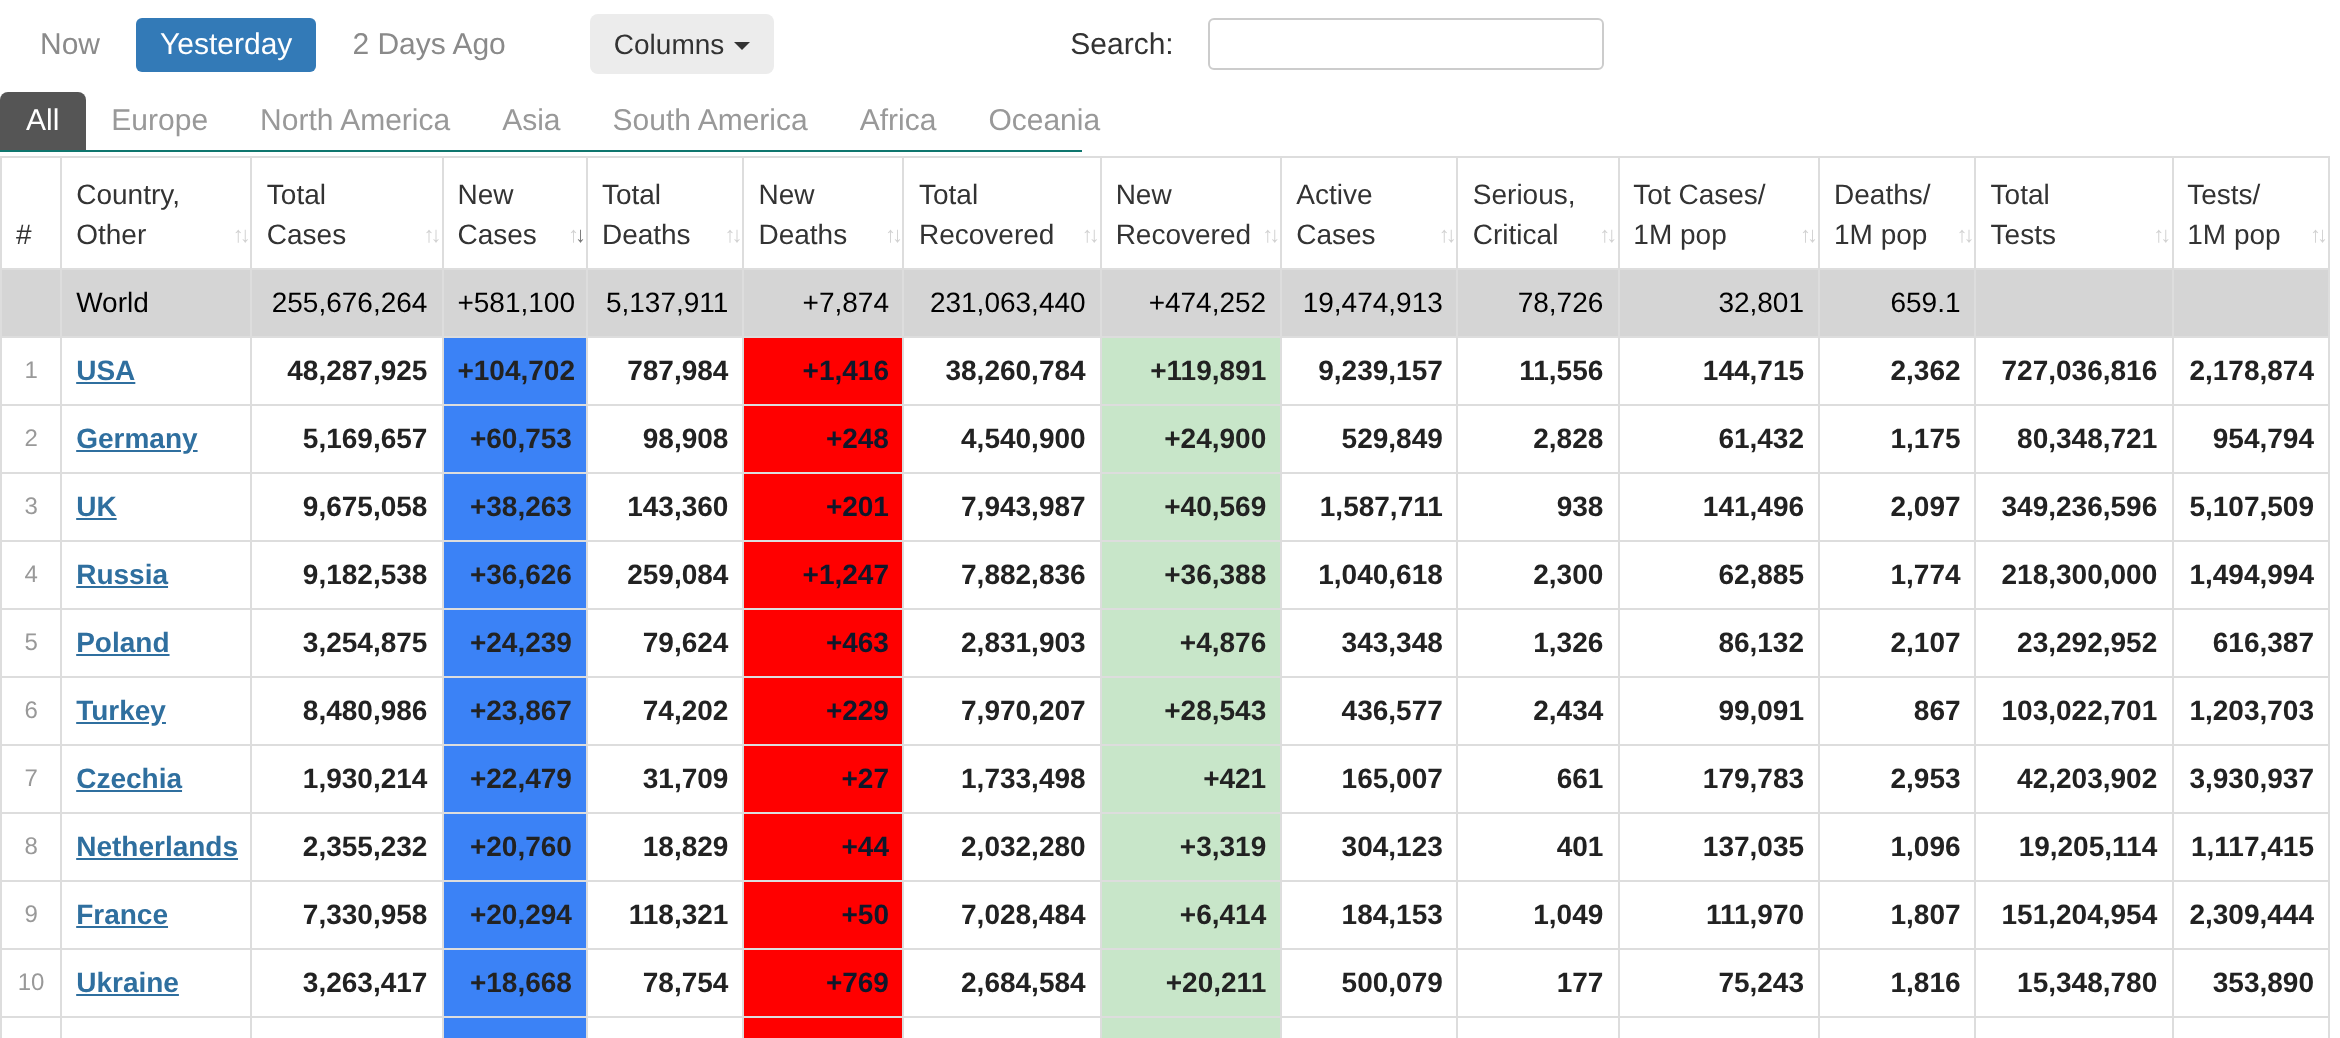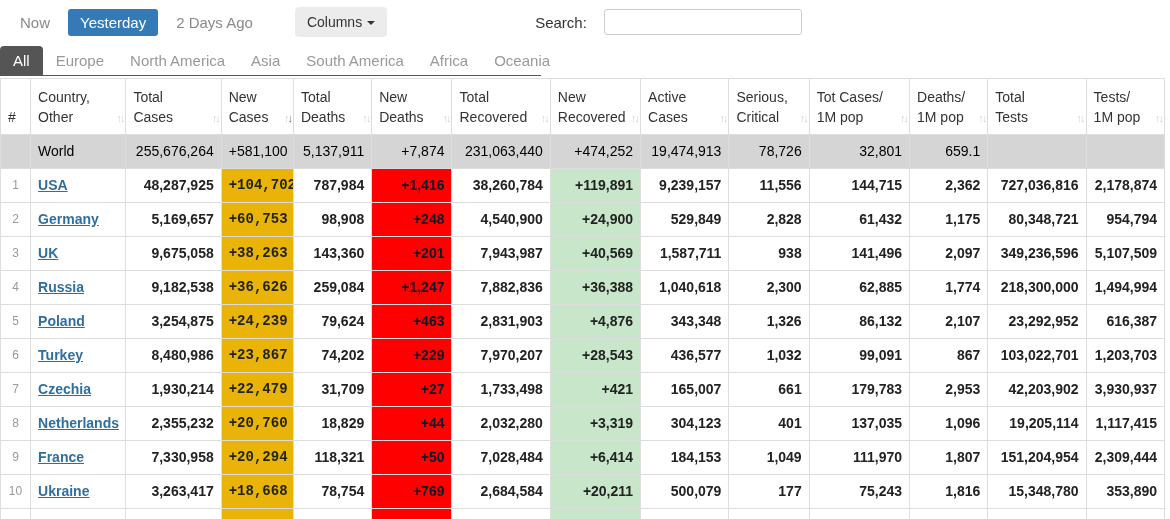--- a/index.html
+++ b/index.html
@@ -36,21 +36,21 @@
   .hl { line-height: 20px; min-height: 20px; }
   .sort { position: absolute; right: 2px; bottom: 10px; font-size: 11px; color: #d2d2d2;
     letter-spacing: -2px; }
   .sort .on { color: #777; font-weight: 700; }
   td { padding: 8px 7px; text-align: right; font-weight: 700; color: #222; line-height: 17px; }
   td.rank { text-align: center; color: #999; font-weight: 400; font-size: 12px; }
   td.country { text-align: left; }
   td.country a { color: #2f6f9f; font-weight: 700; text-decoration: underline; }
   tr.world-row td { background: #d5d5d5; font-weight: 400; color: #000000; }
   td.world-label { text-align: left; }
-  .c-yellow { background: #eab308; font-family: Liberation Mono, monospace; }
+  .c-yellow { background: #3b82f6; }
   .c-red { background: #ff0000; color: #0f172a; }
   .c-green { background: #c8e6c9; }
 </style>
 </head>
 <body>
 
 <div>
   <div class="topbar">
     <div style="display:flex;align-items:center;">
         <a class="time-tab" href="#">Now</a>
@@ -248,21 +248,21 @@
         <tr>
           <td class="rank">6</td>
           <td class="country"><a href="#">Turkey</a></td>
           <td class="">8,480,986</td>
           <td class="c-yellow">+23,867</td>
           <td class="">74,202</td>
           <td class="c-red">+229</td>
           <td class="">7,970,207</td>
           <td class="c-green">+28,543</td>
           <td class="">436,577</td>
-          <td class="">1,032</td>
+          <td class="">2,434</td>
           <td class="">99,091</td>
           <td class="">867</td>
           <td class="">103,022,701</td>
           <td class="">1,203,703</td>
         </tr>
         <tr>
           <td class="rank">7</td>
           <td class="country"><a href="#">Czechia</a></td>
           <td class="">1,930,214</td>
           <td class="c-yellow">+22,479</td>

